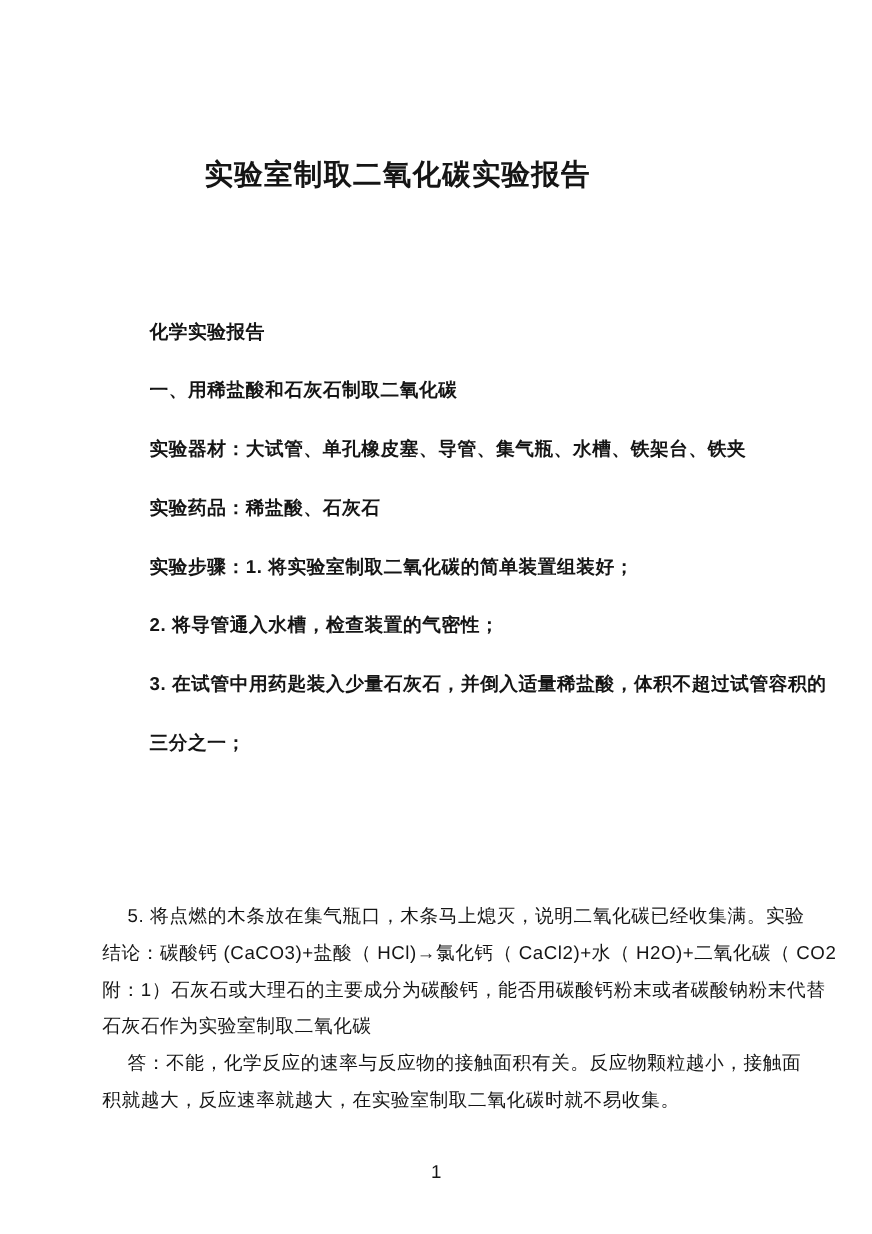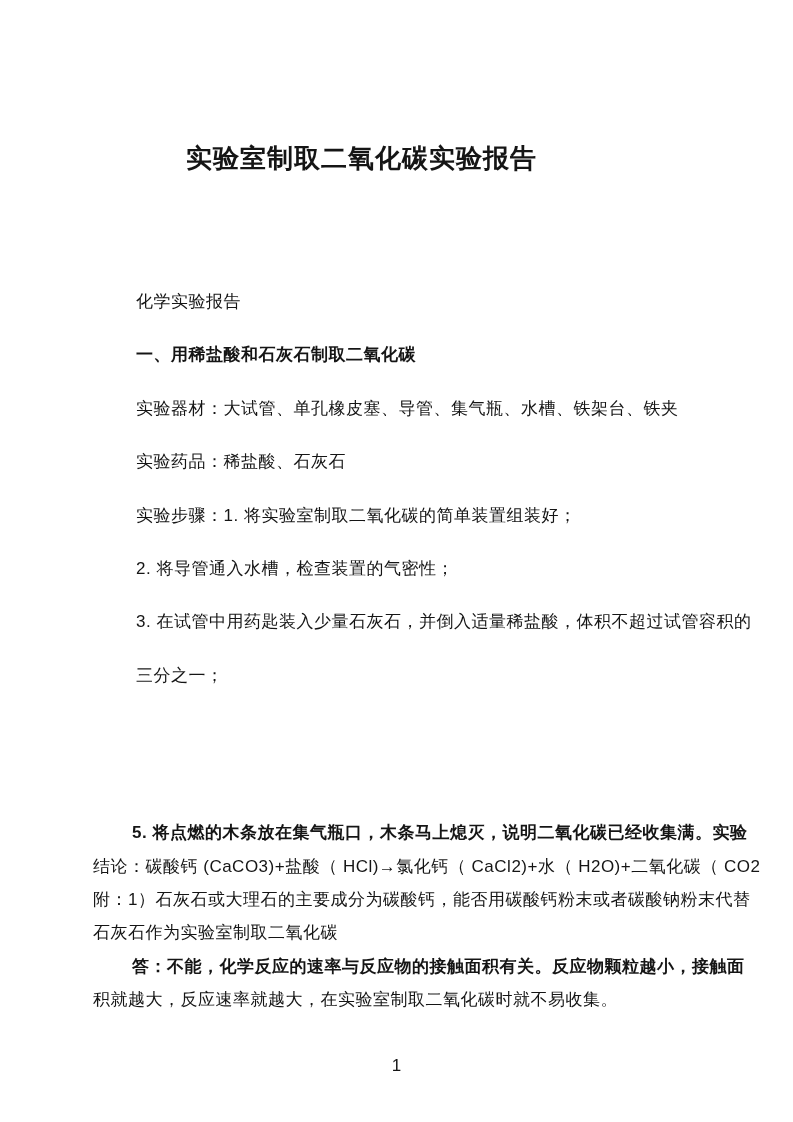--- a/index.html
+++ b/index.html
@@ -27,23 +27,23 @@
     letter-spacing: 1px;
     white-space: nowrap;
   }
   .line {
     position: absolute;
     font-size: 17px;
     line-height: 19px;
     white-space: nowrap;
     letter-spacing: 0.5px;
   }
-  .l-body   { left: 136px; }
+  .l-body   { left: 136px; font-weight: bold; }
   .l-dense  { left: 93px;  }
-  .l-indent { left: 132px; font-weight: bold; }
+  .l-indent { left: 116px; }
   .l-bold   { font-weight: bold; }
   .page-number {
     position: absolute;
     top: 1056px;
     left: 0;
     width: 793px;
     text-align: center;
     font-size: 17px;
   }
 </style>

